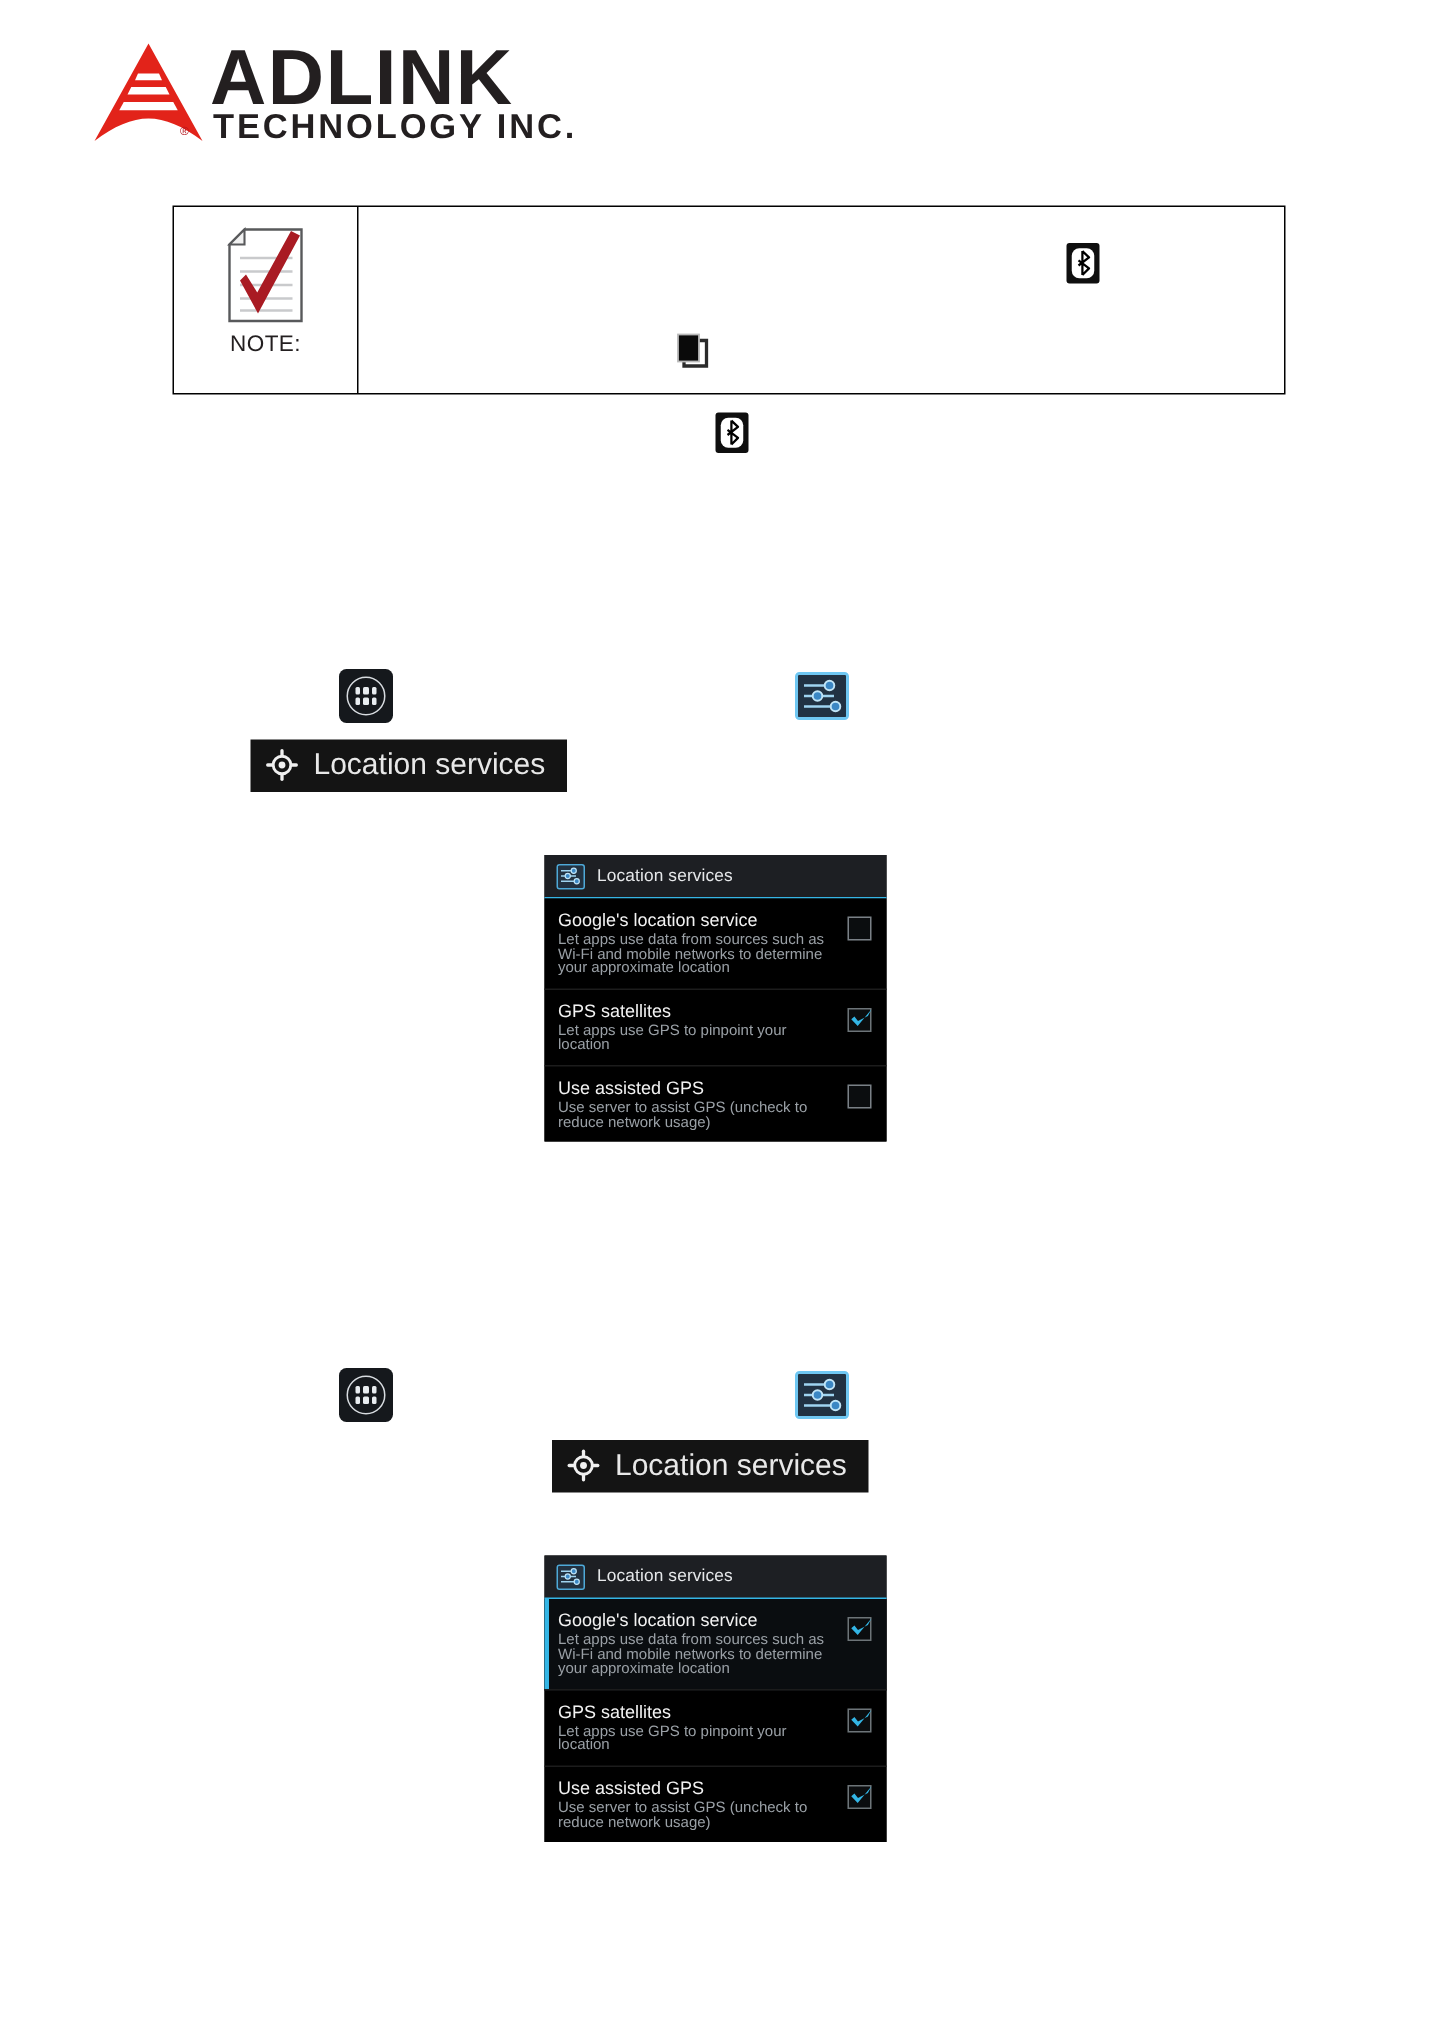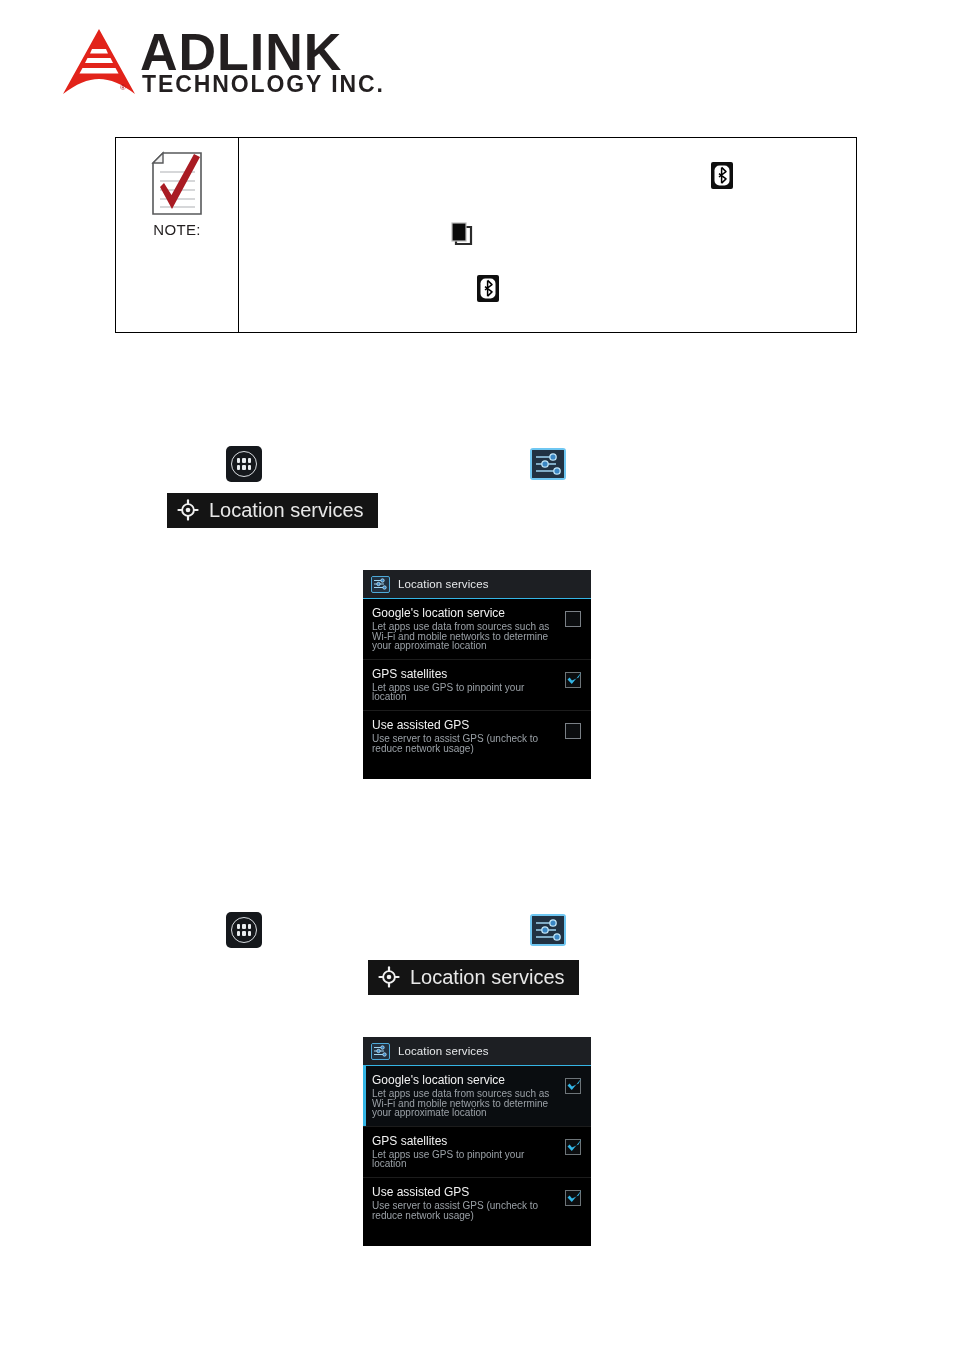--- a/index.html
+++ b/index.html
@@ -66,21 +66,21 @@
     font-size: 8px;
     color: #b2121b;
   }
 
   
   #note-box {
     position: absolute;
     left: 115px;
     top: 137px;
     width: 742px;
-    height: 196px;
+    height: 126px;
     border: 1.6px solid #000000;
     box-sizing: border-box;
     display: flex;
     background: #ffffff;
   }
   #note-label-cell {
     width: 123px;
     box-sizing: border-box;
     border-right: 1.6px solid #000000;
     display: flex;
@@ -208,21 +208,21 @@
     margin-right: 8px;
     position: relative;
     overflow: hidden;
     flex: 0 0 auto;
   }
   .panel-header .hdr-title {
     color: #e6e8ea;
     font-size: 11.5px;
     letter-spacing: 0.1px;
   }
-  .panel-body { background: #000000; padding-bottom: 18px; }
+  .panel-body { background: #000000; padding-bottom: 0; }
 
   .pref-row {
     display: flex;
     align-items: flex-start;
     padding: 7px 8px 8px 9px;
     border-bottom: 1px solid #1c1c1c;
     position: relative;
     box-sizing: border-box;
   }
   .pref-row:last-child { border-bottom: none; }

